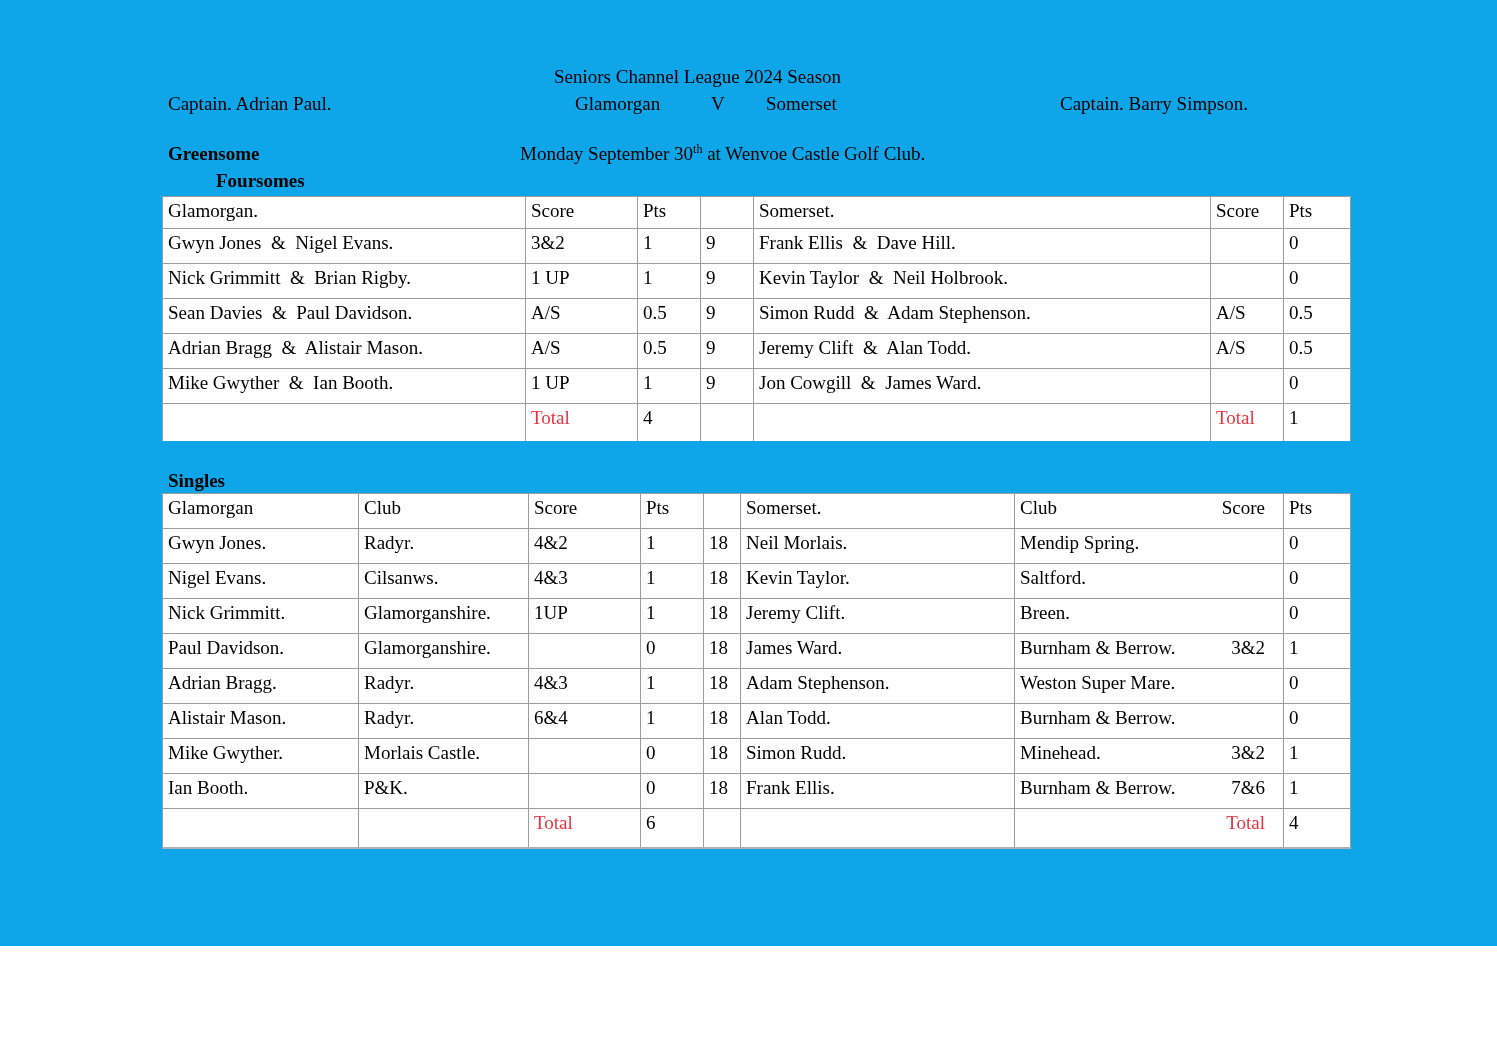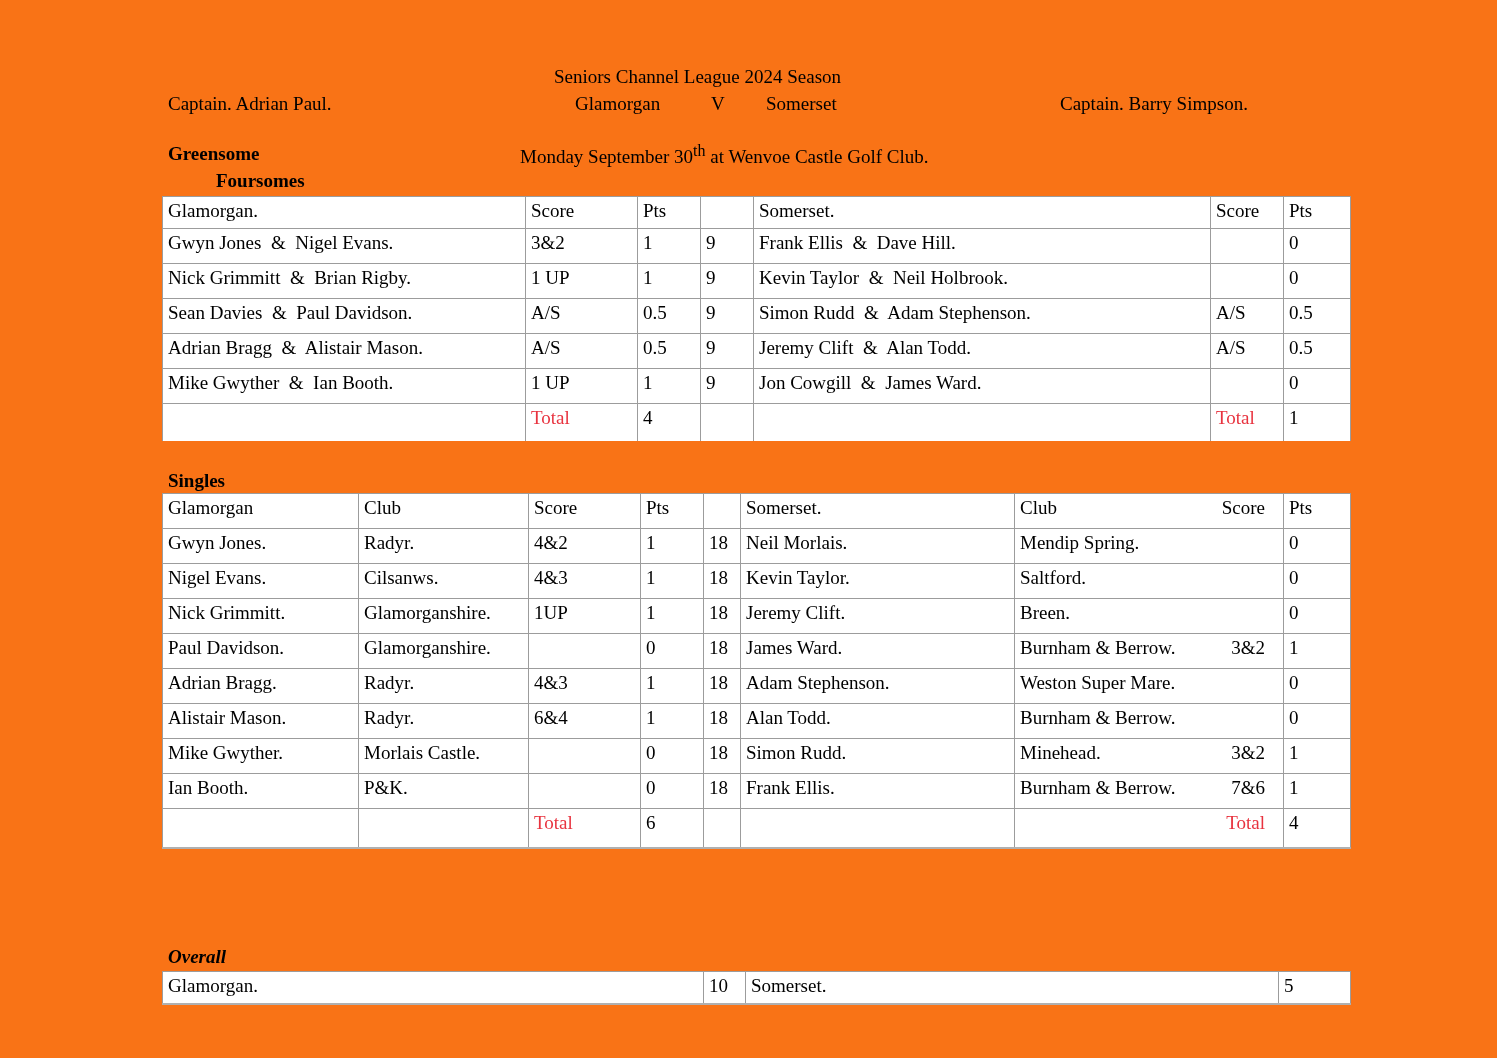--- a/index.html
+++ b/index.html
@@ -1,24 +1,24 @@
 <!DOCTYPE html>
 <html style="--accent-red: #e8333f; --border-color: #9c9c9c;"><head>
 <meta charset="utf-8">
 <style>
   * { box-sizing: border-box; }
   html,body { margin:0; padding:0; }
   body {
     width:1497px; height:1058px; background:#ffffff; color:#000;
     font-family:"Liberation Serif", serif;
   }
-  .page { position:relative; width:1497px; height:1058px; overflow:hidden; background:#f97316; }
+  .page { position:relative; width:1497px; height:946px; overflow:hidden; background:#0ea5e9; }
   .abs { position:absolute; font-size:19px; white-space:pre; }
   .bold { font-weight:bold; }
-  sup.th { font-size:16px; vertical-align:super;margin-top:38px; }
+  sup.th { font-size:12px; vertical-align:super;margin-top:38px; }
   table { border-collapse:collapse; table-layout:fixed; position:absolute; background:#fff;padding-left:32px; }
   td {
     border:1px solid var(--border-color,#9c9c9c);
     font-size:19px; text-align:left; vertical-align:top;
     padding:3px 6px 0 5px; white-space:pre-wrap; overflow:hidden;
   }
   .red { color:var(--accent-red,#e8333f); }
   .hrow td { height:32px; }
   .drow td { height:35px; }
   .trow-f td { height:37px; border-bottom:none; }

